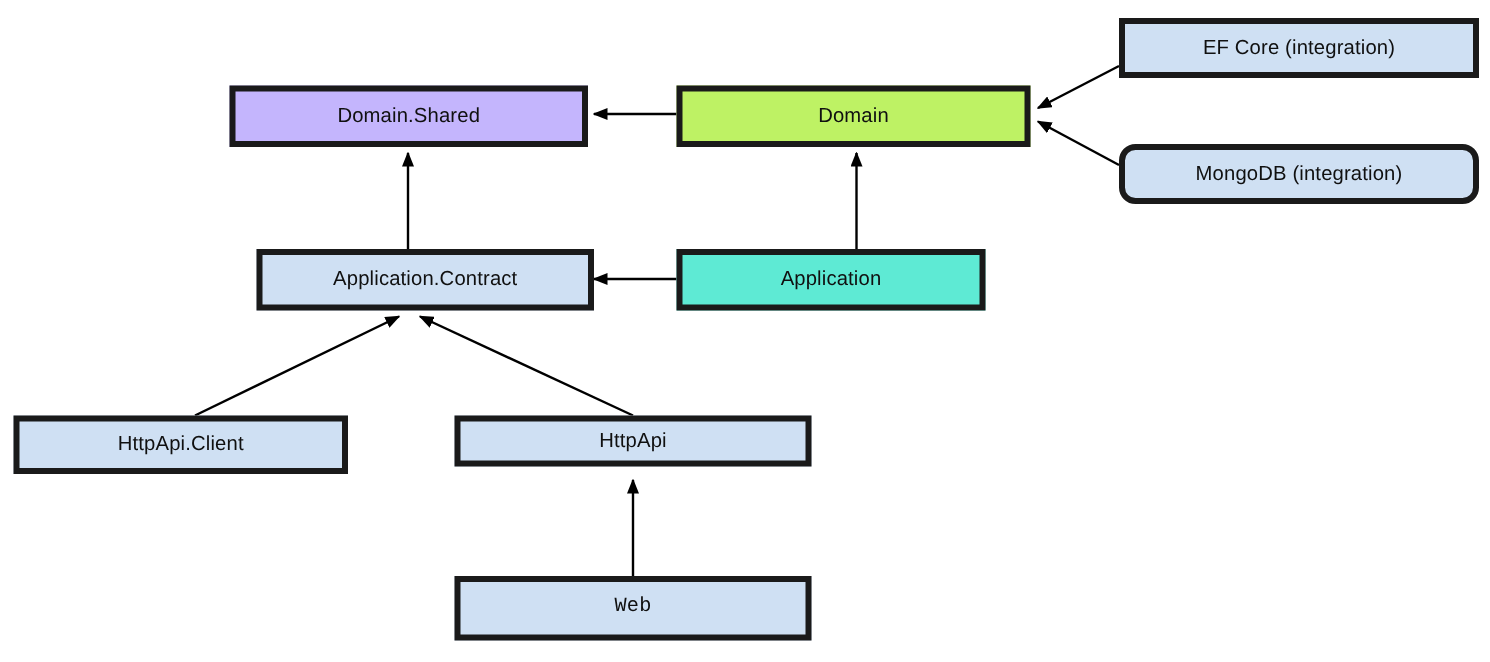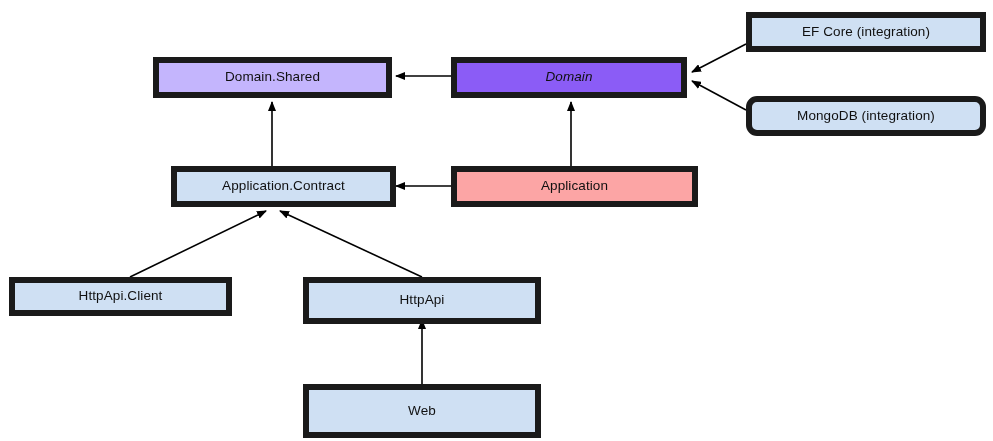--- a/index.html
+++ b/index.html
@@ -22,21 +22,21 @@
     left: 0;
     top: 0;
     width: 993px;
     height: 441px;
     pointer-events: none;
   }
   .node {
     position: absolute;
     box-sizing: border-box;
     background: #cfe0f3;
-    border: 6px solid #f97316;
+    border: 4px solid #f97316;
     display: flex;
     align-items: center;
     justify-content: center;
     font-family: "Liberation Sans", sans-serif;
     font-size: 13.5px;
     color: #101010;
     line-height: 1.1;
     letter-spacing: 0.1px;
     white-space: nowrap;
   }
@@ -66,22 +66,22 @@
     <line x1="451" y1="186" x2="396" y2="186" stroke="#000000" stroke-width="1.6" marker-end="url(#arrowhead)"></line>
 
     <line x1="130" y1="277" x2="266" y2="211" stroke="#000000" stroke-width="1.6" marker-end="url(#arrowhead)"></line>
 
     <line x1="422" y1="277" x2="280" y2="211" stroke="#000000" stroke-width="1.6" marker-end="url(#arrowhead)"></line>
 
     <line x1="422" y1="384" x2="422" y2="320" stroke="#000000" stroke-width="1.6" marker-end="url(#arrowhead)"></line>
   </svg>
 
   <div class="node" style="left: 153px; top: 57px; width: 239px; height: 41px; background: #c4b5fd; border-color: rgb(26, 26, 26); font-size: 13.5px;">Domain.Shared</div>
-  <div class="node" style="left: 451px; top: 57px; width: 236px; height: 41px; background: #8b5cf6; border-color: rgb(26, 26, 26); font-size: 13.5px; font-style: italic;">Domain</div>
+  <div class="node" style="left: 451px; top: 57px; width: 236px; height: 41px; background: #bef264; border-color: rgb(26, 26, 26); font-size: 13.5px;">Domain</div>
   <div class="node" style="left: 746px; top: 12px; width: 240px; height: 40px; background: rgb(207, 224, 243); border-color: rgb(26, 26, 26); font-size: 13.5px;">EF Core (integration)</div>
   <div class="node" style="left: 746px; top: 96px; width: 240px; height: 40px; background: rgb(207, 224, 243); border-color: rgb(26, 26, 26); font-size: 13.5px; border-radius: 11px;">MongoDB (integration)</div>
   <div class="node" style="left: 171px; top: 166px; width: 225px; height: 41px; background: rgb(207, 224, 243); border-color: rgb(26, 26, 26); font-size: 13.5px;">Application.Contract</div>
-  <div class="node" style="left: 451px; top: 166px; width: 247px; height: 41px; background: #fca5a5; border-color: rgb(26, 26, 26); font-size: 13.5px;">Application</div>
+  <div class="node" style="left: 451px; top: 166px; width: 206px; height: 41px; background: #5eead4; border-color: rgb(26, 26, 26); font-size: 13.5px;">Application</div>
   <div class="node" style="left: 9px; top: 277px; width: 223px; height: 39px; background: rgb(207, 224, 243); border-color: rgb(26, 26, 26); font-size: 13.5px; text-align: center;">HttpApi.Client</div>
-  <div class="node" style="left: 303px; top: 277px; width: 238px; height: 47px; background: rgb(207, 224, 243); border-color: rgb(26, 26, 26); font-size: 13.5px;">HttpApi</div>
-  <div class="node" style="left: 303px; top: 384px; width: 238px; height: 54px; background: rgb(207, 224, 243); border-color: rgb(26, 26, 26); font-size: 13.5px;">Web</div>
+  <div class="node" style="left: 303px; top: 277px; width: 238px; height: 34px; background: rgb(207, 224, 243); border-color: rgb(26, 26, 26); font-size: 13.5px;">HttpApi</div>
+  <div class="node" style="left: 303px; top: 384px; width: 238px; height: 43px; background: rgb(207, 224, 243); border-color: rgb(26, 26, 26); font-size: 13.5px; font-family: Liberation Mono, monospace;">Web</div>
 
 </div>
 
 </body></html>

